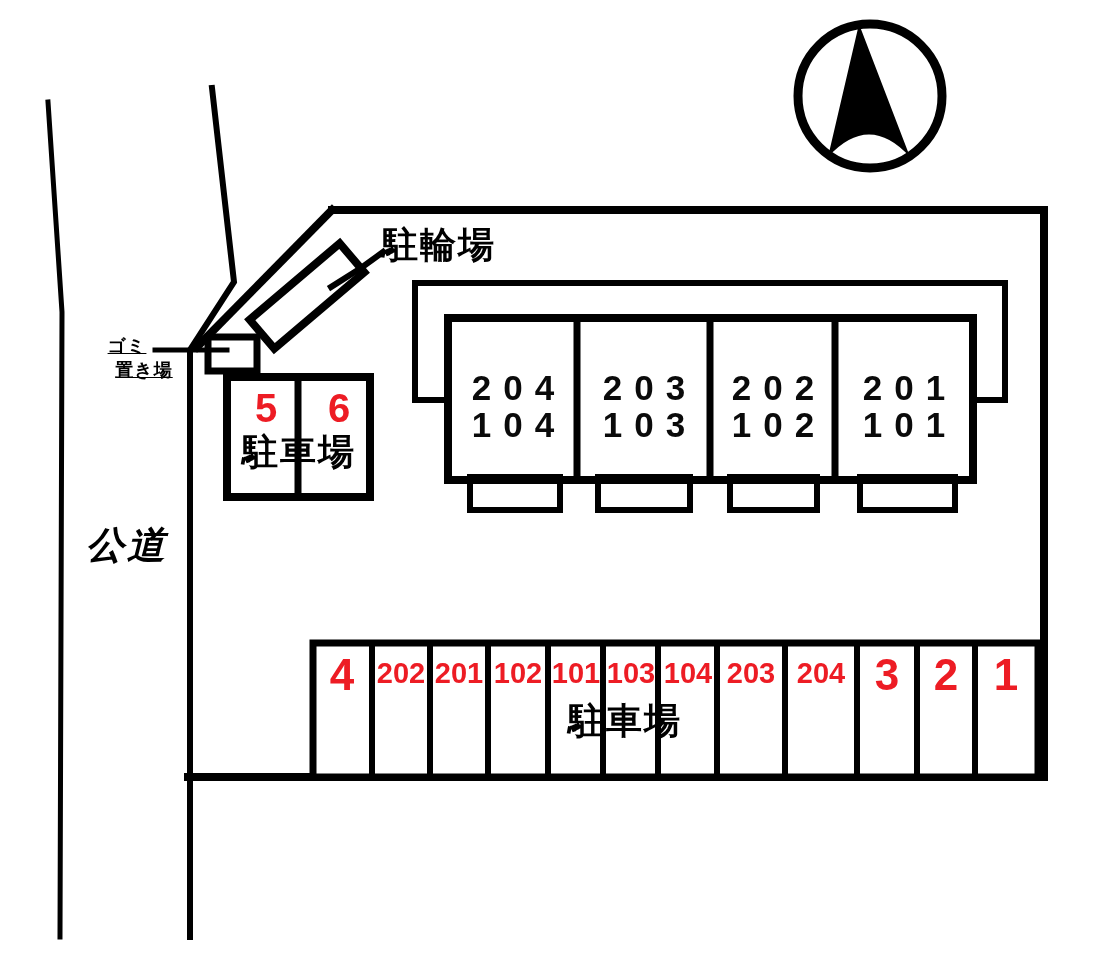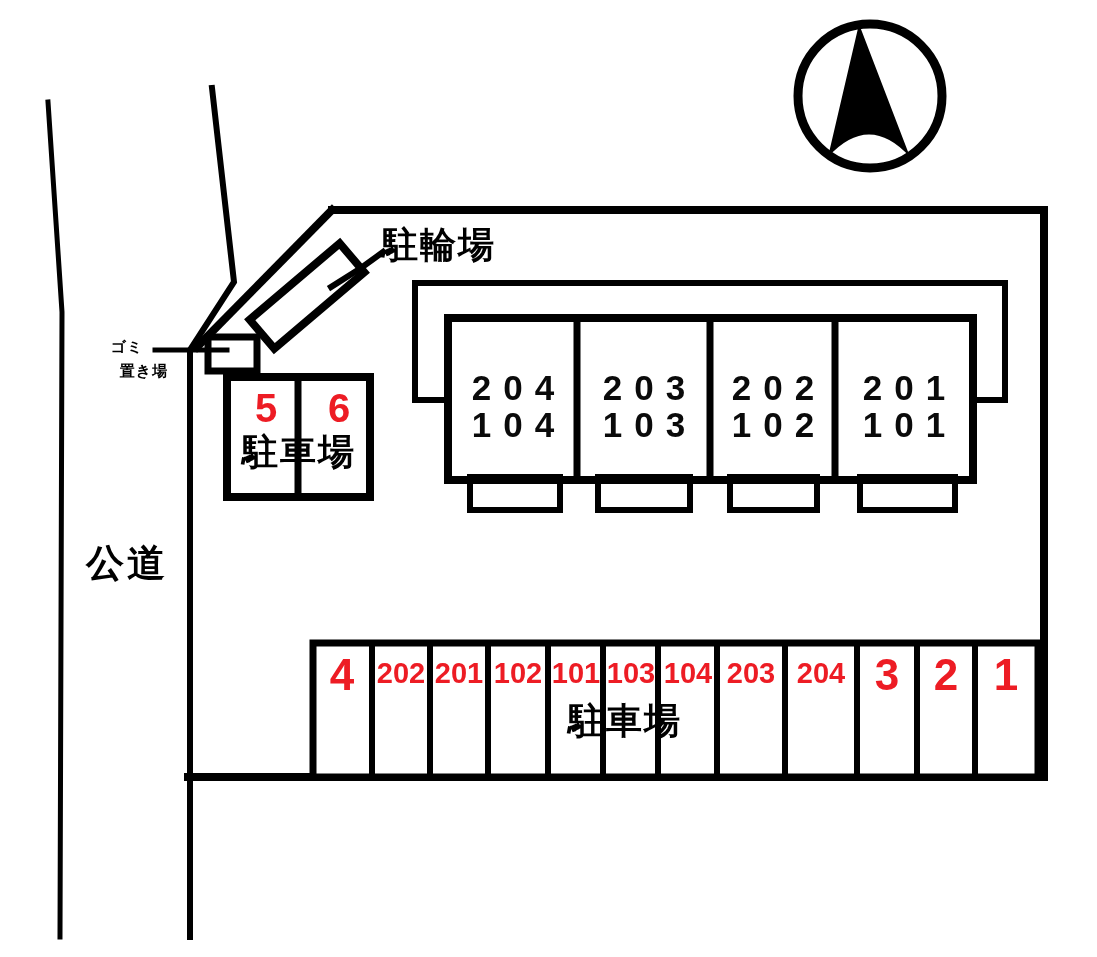--- a/index.html
+++ b/index.html
@@ -12,21 +12,21 @@
   }
   .stage svg { position:absolute; left:0; top:0; }
   .lbl {
     position:absolute;
     transform:translate(-50%,-50%);
     white-space:nowrap;
     color:#000;
     line-height:1;
   }
   .jp       { font-size:36px; font-weight:600; letter-spacing:2px; }
-  .jp-sm    { font-size:15px; font-weight:700; letter-spacing:1px; }
+  .jp-sm    { font-size:18px; font-weight:700; letter-spacing:1px;text-decoration:underline; }
   .road-lbl { font-size:38px; font-weight:600; letter-spacing:3px; }
   .unit-num { font-size:35px; font-weight:600; color:#0a0a0a; letter-spacing:12px; margin-left:6px; }
   .red      { color:#ED1C24; font-weight:700; }
   .num-lg   { font-size:44px; }
   .num-md   { font-size:40px; }
   .num-sm   { font-size:29px; }
 </style>
 </head>
 <body>
 
@@ -78,21 +78,21 @@
         <path d="M 859,24 L 910,157 Q 869,112 828,157 Z" fill="#000000" stroke="none"></path>
       </g>
     </g>
   </svg>
 
   <div class="lbl jp" style="left:439px; top:245px;">駐輪場</div>
 
   <div class="lbl jp-sm" style="left:127px; top:346px;">ゴミ</div>
   <div class="lbl jp-sm" style="left:144px; top:370px;">置き場</div>
 
-  <div class="lbl road-lbl" style="left:127px; top:563px;">公道</div>
+  <div class="lbl road-lbl" style="left:127px; top:545px;font-style:italic;">公道</div>
 
   <div class="lbl red num-md" style="left:266px; top:408px;">5</div>
   <div class="lbl red num-md" style="left:339px; top:408px;">6</div>
   <div class="lbl jp" style="left:299px; top:452px;">駐車場</div>
 
   <div class="lbl unit-num" style="left:513px; top:387px;">204</div>
   <div class="lbl unit-num" style="left:513px; top:424px;">104</div>
   <div class="lbl unit-num" style="left:644px; top:387px;">203</div>
   <div class="lbl unit-num" style="left:644px; top:424px;">103</div>
   <div class="lbl unit-num" style="left:773px; top:387px;">202</div>

